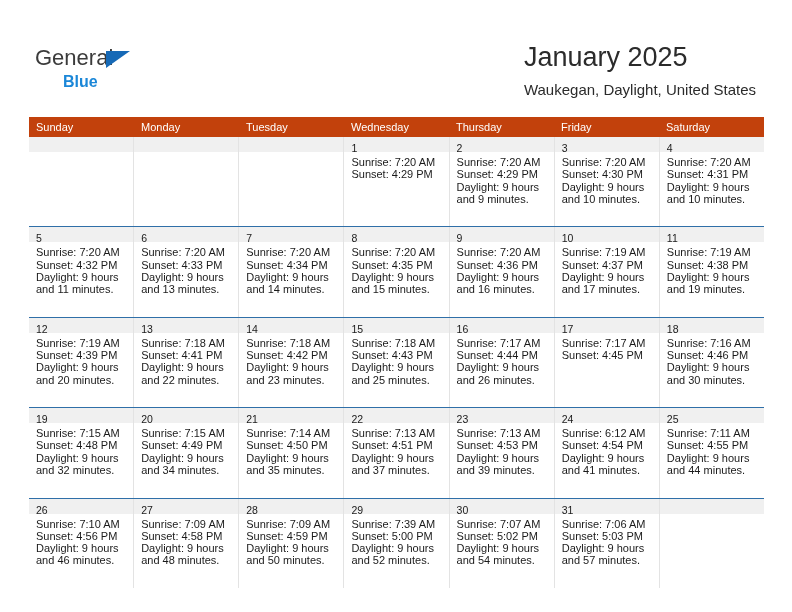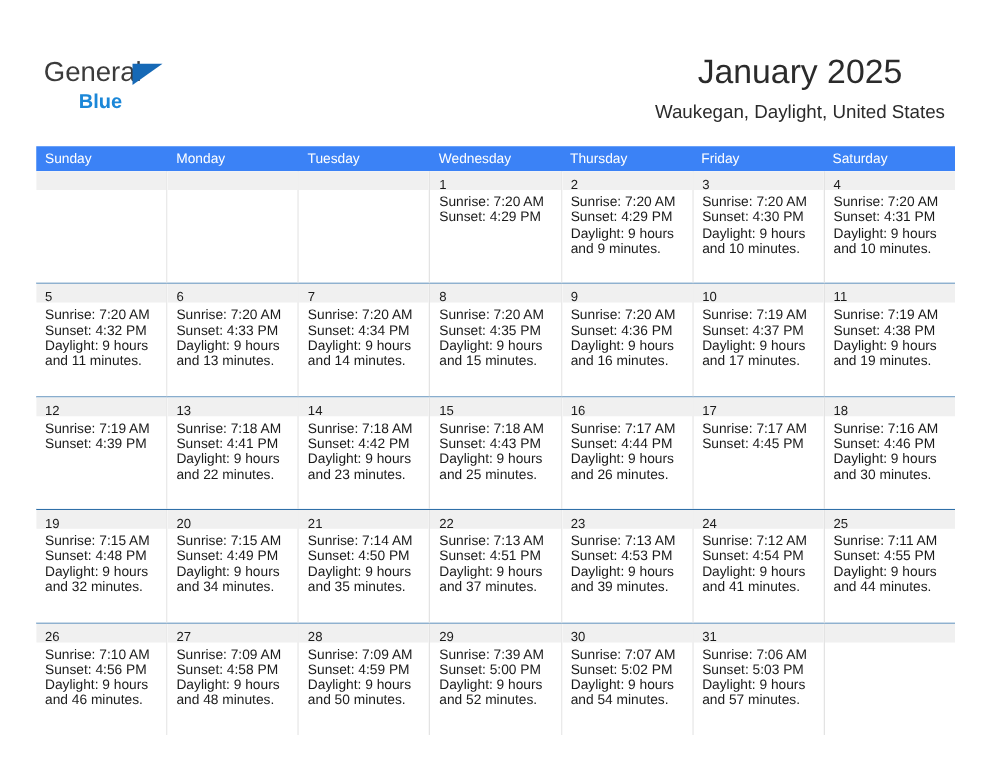--- a/index.html
+++ b/index.html
@@ -63,21 +63,21 @@
     font-size: 16px;
     color: #1b87d8;
     line-height: 26px;
     font-family: "Liberation Sans", sans-serif;
     font-weight: bold;
   }
   .title-block {
     position: absolute;
     right: 36px;
     top: 28px;
-    text-align: center;
+    text-align: left;
   }
   .cal-title {
     font-size: 27px;
     color: #2b2b2b;
     line-height: 34px;
     white-space: nowrap;
   }
   .cal-subtitle {
     margin-top: 6px;
     font-size: 15px;
@@ -88,21 +88,21 @@
 
   
   .calendar {
     position: absolute;
     left: 29px;
     top: 105px;
     width: 735px;
   }
   .weekdays {
     display: flex;
-    background: #3b82f6;
+    background: #c2410c;
     height: 20px;
   }
   .weekday {
     flex: 1 1 0;
     color: #ffffff;
     font-size: 11px;
     line-height: 20px;
     padding-left: 7px;
     box-sizing: border-box;
     white-space: nowrap;
@@ -285,20 +285,21 @@
               <div class="daylight">Daylight: 9 hours and 19 minutes.</div>
             </div>
           </div>
         </div>
         <div class="week">
           <div class="day">
             <div class="day-num-bar"><span class="day-num">12</span></div>
             <div class="day-info">
               <div>Sunrise: 7:19 AM</div>
               <div>Sunset: 4:39 PM</div>
+              <div class="daylight">Daylight: 9 hours and 20 minutes.</div>
             </div>
           </div>
           <div class="day">
             <div class="day-num-bar"><span class="day-num">13</span></div>
             <div class="day-info">
               <div>Sunrise: 7:18 AM</div>
               <div>Sunset: 4:41 PM</div>
               <div class="daylight">Daylight: 9 hours and 22 minutes.</div>
             </div>
           </div>
@@ -379,21 +380,21 @@
             <div class="day-num-bar"><span class="day-num">23</span></div>
             <div class="day-info">
               <div>Sunrise: 7:13 AM</div>
               <div>Sunset: 4:53 PM</div>
               <div class="daylight">Daylight: 9 hours and 39 minutes.</div>
             </div>
           </div>
           <div class="day">
             <div class="day-num-bar"><span class="day-num">24</span></div>
             <div class="day-info">
-              <div>Sunrise: 7:12 AM</div>
+              <div>Sunrise: 6:12 AM</div>
               <div>Sunset: 4:54 PM</div>
               <div class="daylight">Daylight: 9 hours and 41 minutes.</div>
             </div>
           </div>
           <div class="day">
             <div class="day-num-bar"><span class="day-num">25</span></div>
             <div class="day-info">
               <div>Sunrise: 7:11 AM</div>
               <div>Sunset: 4:55 PM</div>
               <div class="daylight">Daylight: 9 hours and 44 minutes.</div>

